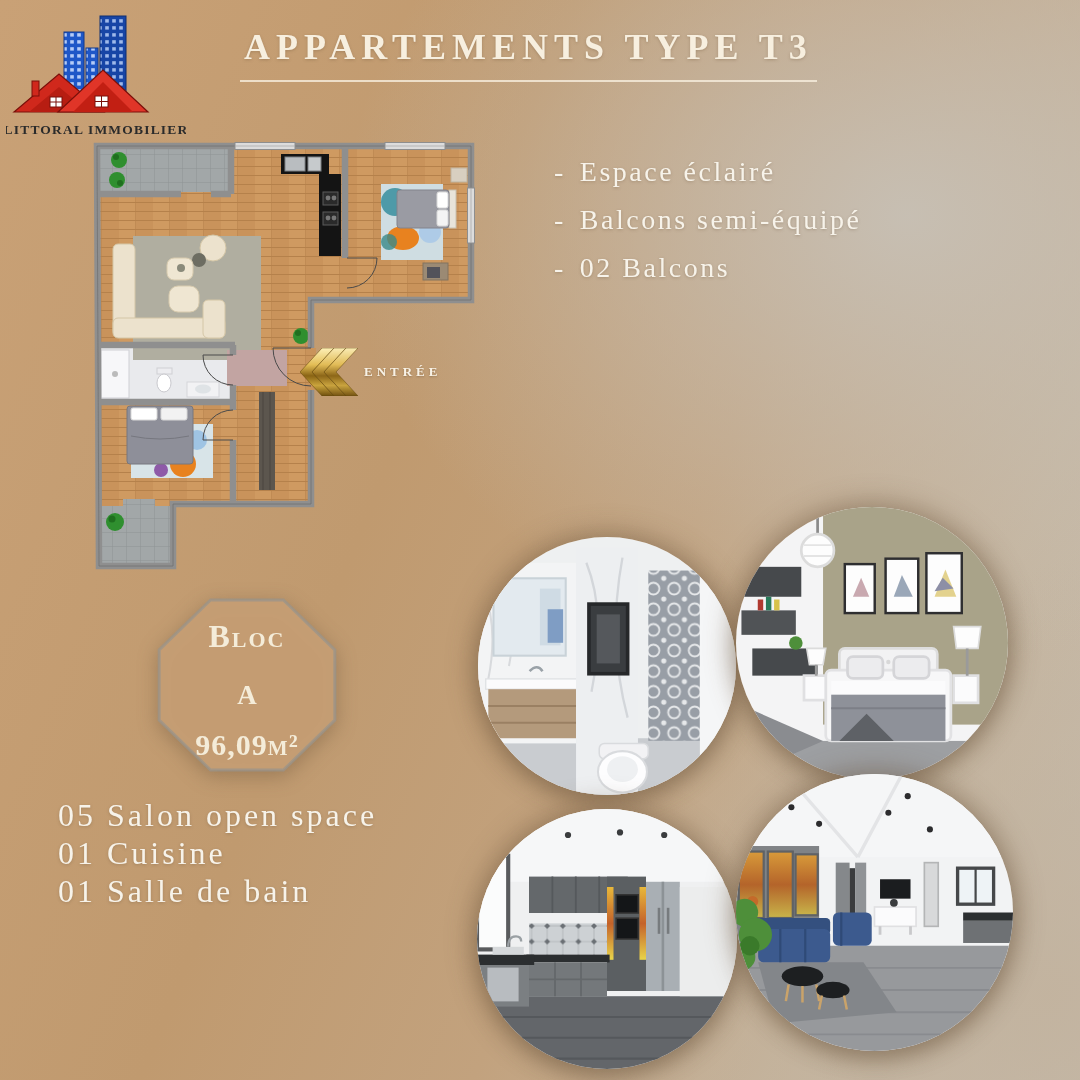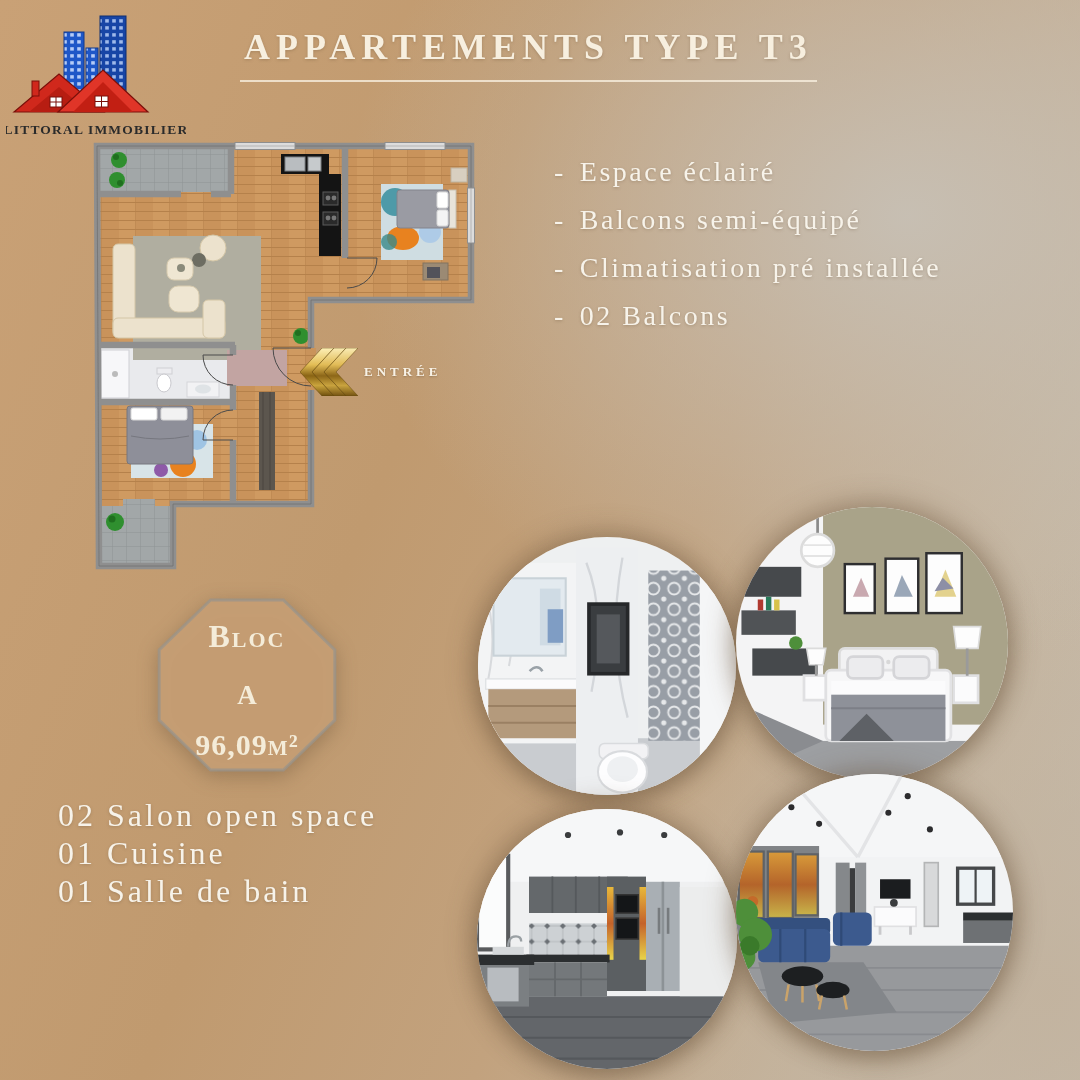--- a/index.html
+++ b/index.html
@@ -233,26 +233,25 @@
       <polygon points="187.8,128.2 136.4,178 63.6,178 12.2,128.2 12.2,57.8 63.6,8 136.4,8 187.8,57.8" fill="rgba(197,158,116,.97)" stroke="#9a948b" stroke-width="3" stroke-opacity=".75"></polygon>
       <text x="100" y="55" text-anchor="middle" font-size="32" font-weight="bold" fill="#f4ecd9" letter-spacing="2" style="font-variant:small-caps">Bloc</text>
       <text x="100" y="112" text-anchor="middle" font-size="27" font-weight="bold" fill="#f4ecd9">A</text>
       <text x="100" y="163" text-anchor="middle" font-size="30" font-weight="bold" fill="#f4ecd9" letter-spacing="1" style="font-variant:small-caps">96,09m²</text>
     </svg>
   </div>
 
   <div class="abs features">
     <div><span class="bullet">-</span><span>Espace éclairé</span></div>
     <div><span class="bullet">-</span><span>Balcons semi-équipé</span></div>
-    <div><span class="bullet">-</span><span>Climatisation pré installée</span></div>
     <div><span class="bullet">-</span><span>02 Balcons</span></div>
   </div>
 
   <div class="abs composition">
-    <div>02 Salon open space</div>
+    <div>05 Salon open space</div>
     <div>01 Cuisine</div>
     <div>01 Salle de bain</div>
   </div>
 
   <div class="abs photo" style="left:478px;top:537px;width:258px;height:258px;">
     <svg viewBox="0 0 100 100" preserveAspectRatio="none">
       <defs>
         <pattern id="btile" width="8" height="8" patternUnits="userSpaceOnUse">
           <rect width="8" height="8" fill="#989ea6"></rect>
           <circle cx="4" cy="4" r="2.3" fill="none" stroke="#e6e8ea" stroke-width=".7"></circle>

